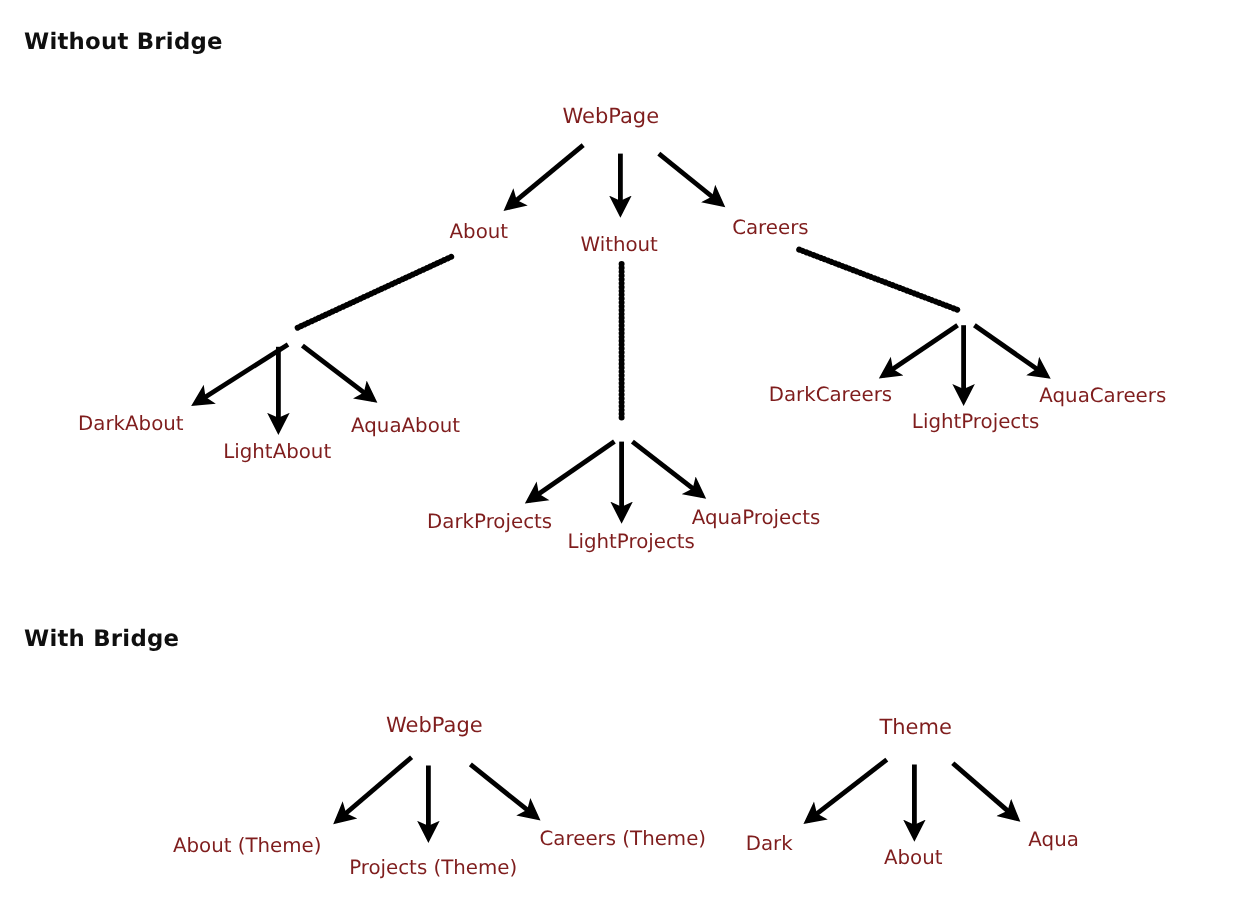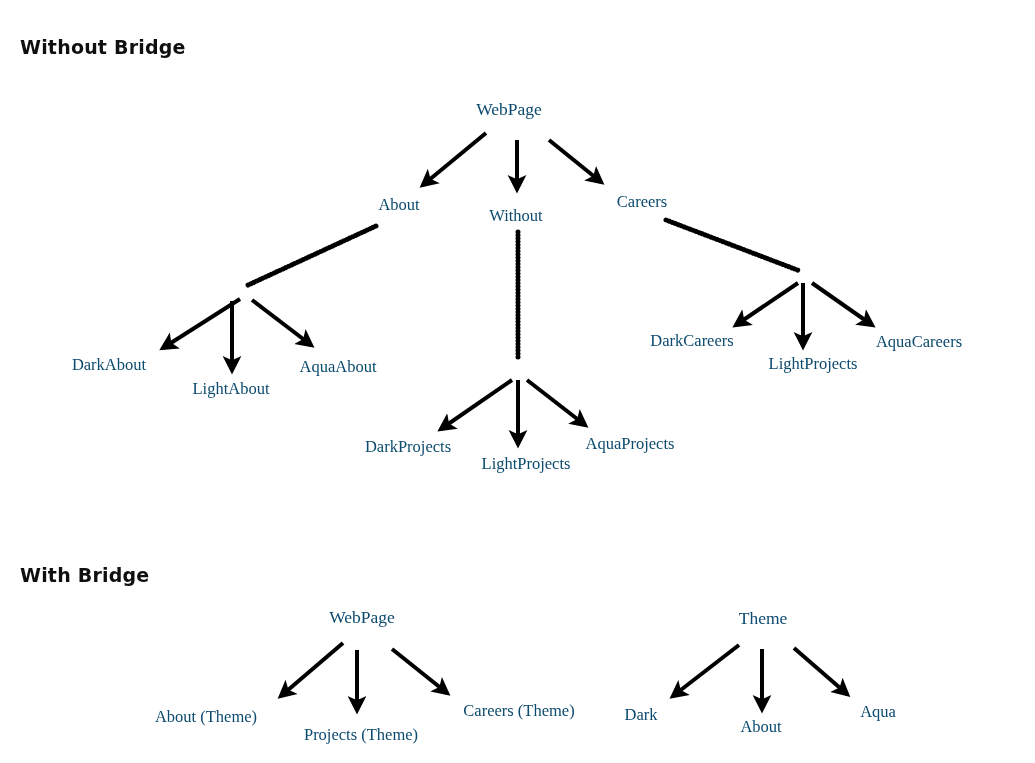--- a/index.html
+++ b/index.html
@@ -11,21 +11,21 @@
     width: 1035px;
     height: 763px;
     position: relative;
     overflow: hidden;
     font-family: "DejaVu Sans", "Liberation Sans", sans-serif;
     color: #000000;
   }
   #diagram-root {
     position: absolute;
     left: 0;
-    top: 12px;
+    top: 0;
     width: 1035px;
     height: 612px;
   }
   svg.edges {
     position: absolute;
     left: 0;
     top: 0;
     width: 1035px;
     height: 763px;
     pointer-events: none;
@@ -34,38 +34,37 @@
     position: absolute;
     font-weight: bold;
     font-size: 19px;
     letter-spacing: 0.2px;
     color: #0f0f0f;
     white-space: nowrap;
   }
   .node-label {
     position: absolute;
     font-size: 16.5px;
-    color: #0c4a6e;
+    color: #7f1d1d;
     white-space: nowrap;
     transform: translate(-50%, -50%);
     line-height: 1.1;
-    font-family: Liberation Serif, serif;
   }
   .node-label.root {
     font-size: 17.5px;
   }
 </style>
 </head>
 <body>
 
 <div id="diagram-root">
 
   <div class="section-title" style="left:20px; top:24px;">Without Bridge</div>
 
-  <div class="section-title" style="left:20px; top:521px;margin-top:31px;">With Bridge</div>
+  <div class="section-title" style="left:20px; top:521px;">With Bridge</div>
 
   <svg class="edges" viewBox="0 0 1035 763">
     <defs>
       <marker id="ah" markerWidth="5.2" markerHeight="5.2" refX="3.5" refY="2.6" orient="auto" markerUnits="strokeWidth">
         <path d="M0,0.25 L4.6,2.6 L0,4.95 L1.05,2.6 Z" fill="#000000"></path>
       </marker>
     </defs>
 
     <g stroke="#000000" stroke-width="4" fill="none" marker-end="url(#ah)">
 

